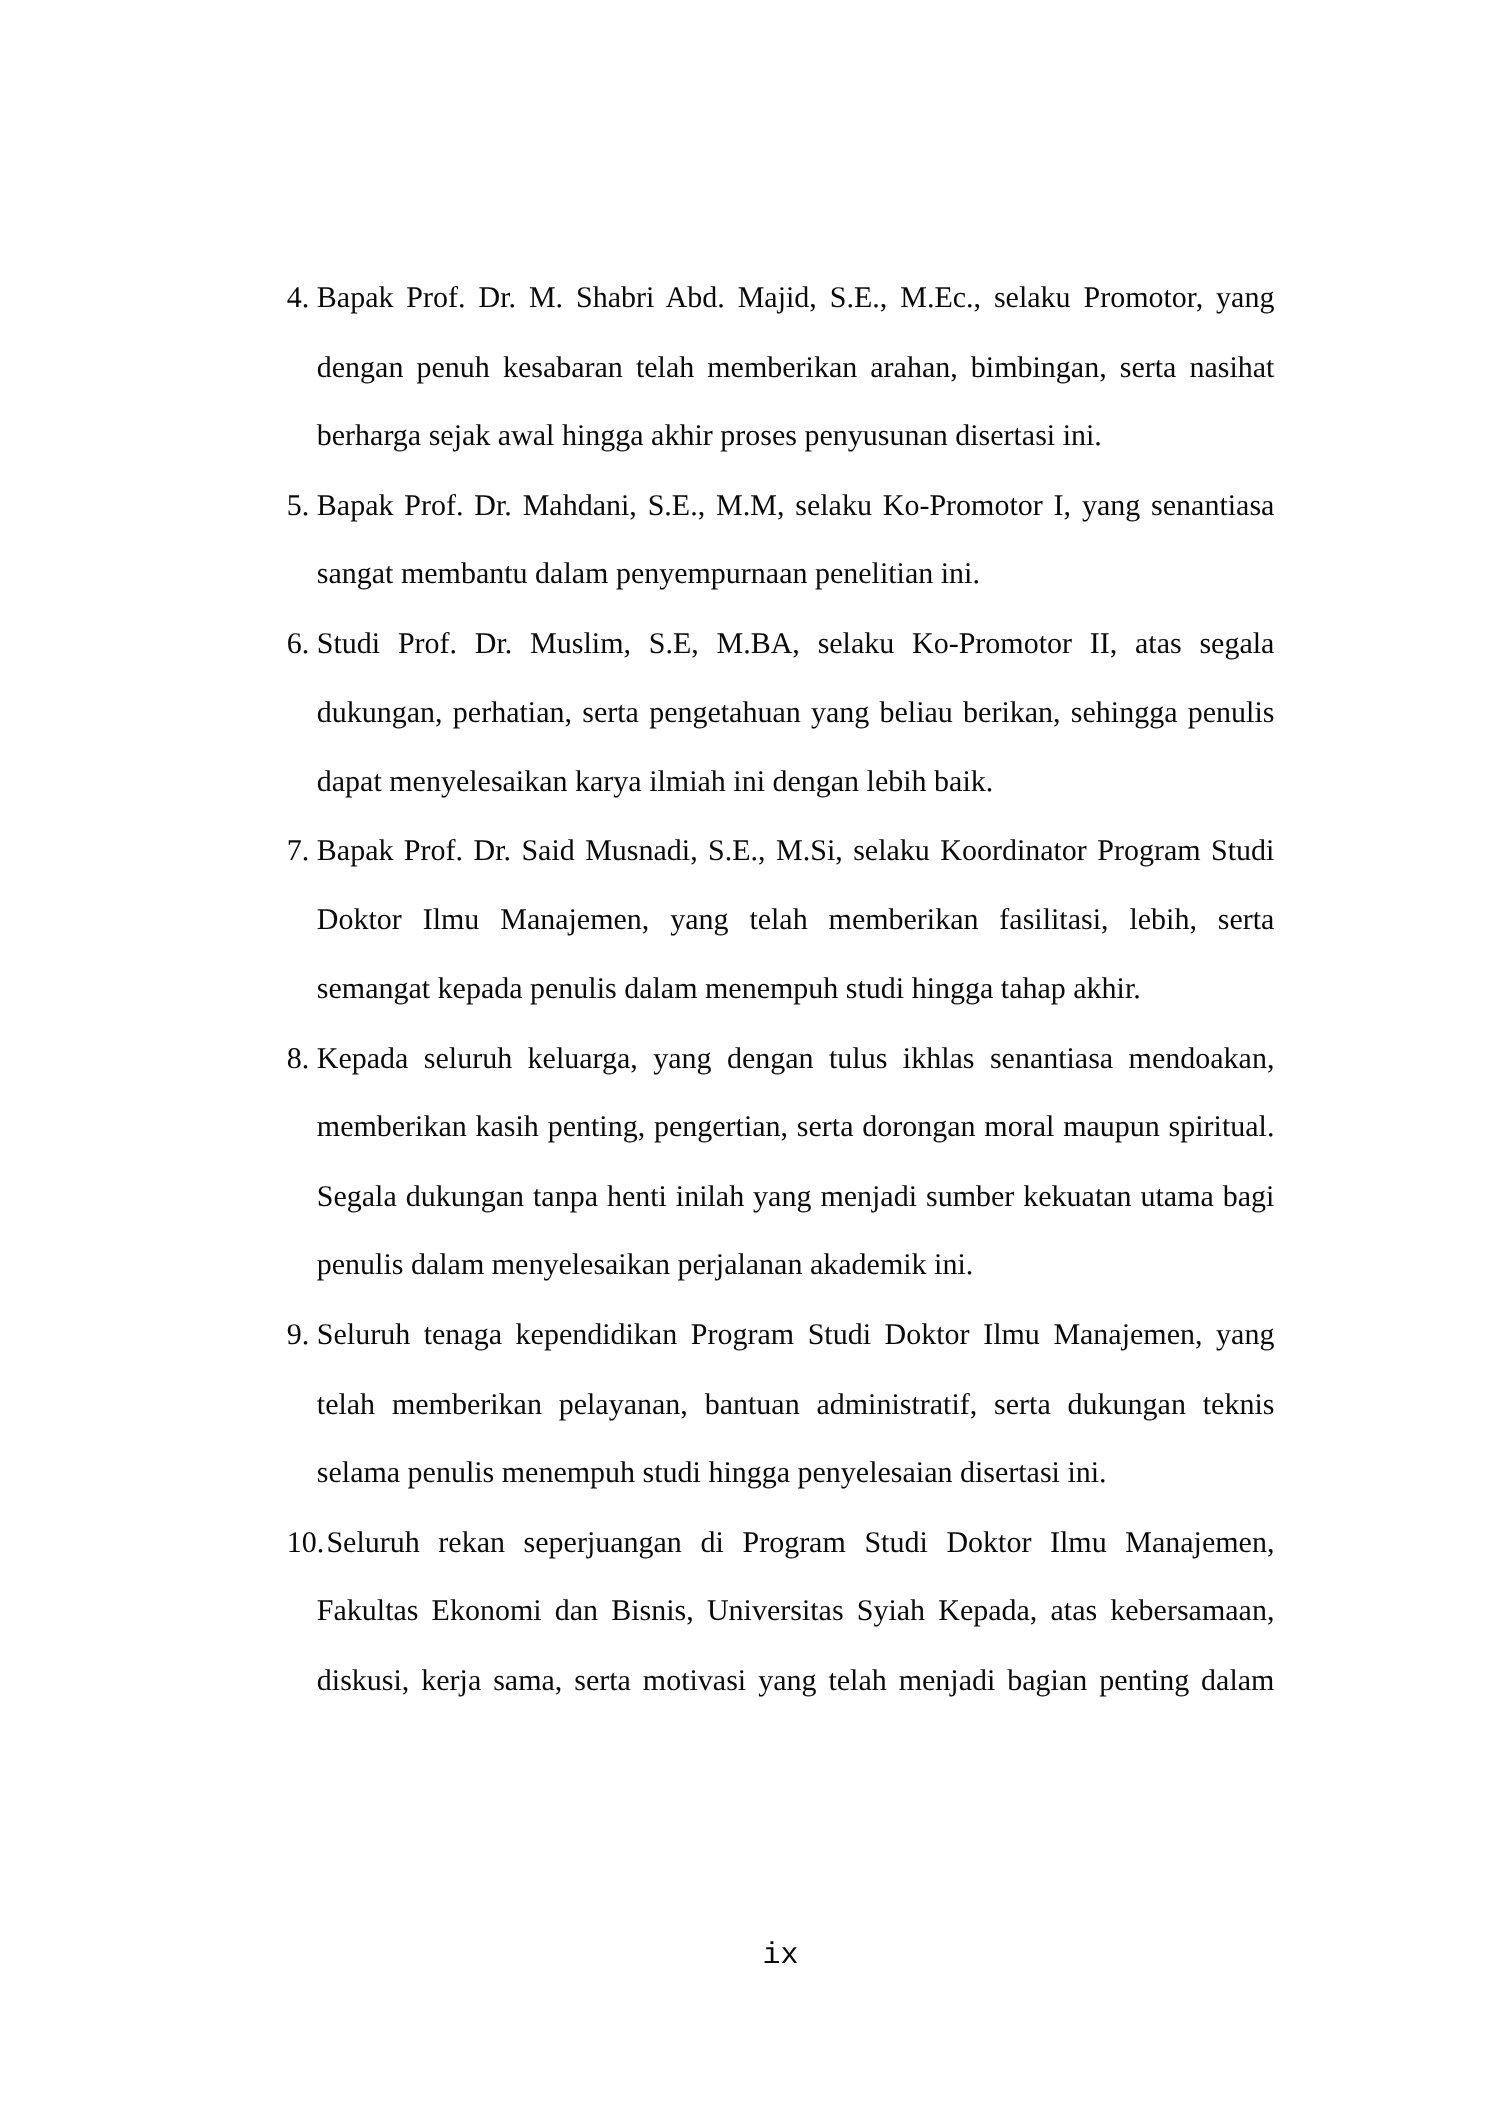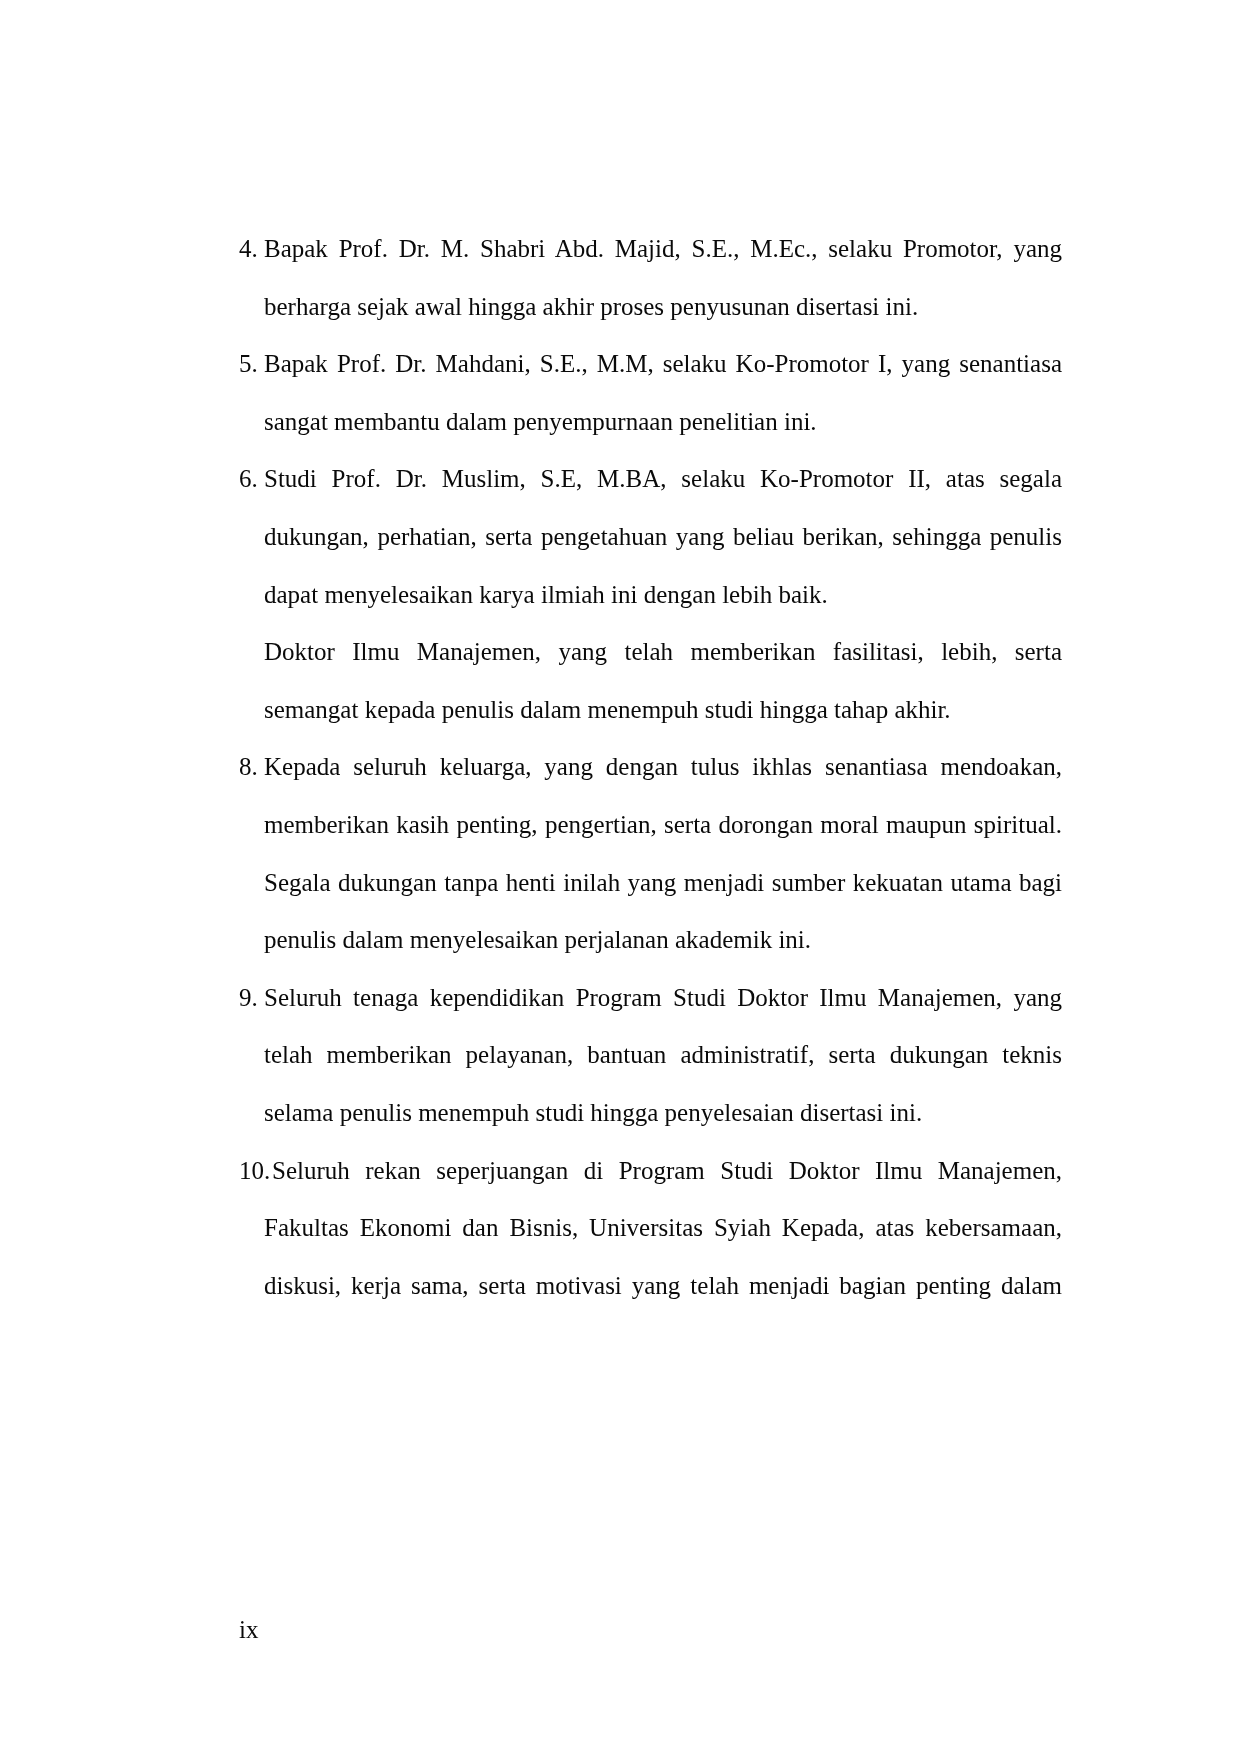--- a/index.html
+++ b/index.html
@@ -41,46 +41,50 @@
     width: 25px;
   }
   .num.num-wide { width: 33px; }
   .page-num {
     position: absolute;
     left: 239px;
     width: 823px;
     top: 1601px;
     line-height: 57.6px;
     font-size: 25px;
+    text-align: center;
+    font-family: Liberation Mono, monospace;
   }
 </style>
 </head>
 <body>
 
 <div class="page">
 
   <div class="ack-list">
 
     <div class="ack-item">
       <div class="ack-line first"><span class="num">4.</span><span>Bapak Prof. Dr. M. Shabri Abd. Majid, S.E., M.Ec., selaku Promotor, yang</span></div>
+      <div class="ack-line cont">dengan penuh kesabaran telah memberikan arahan, bimbingan, serta nasihat</div>
       <div class="ack-line cont para-end">berharga sejak awal hingga akhir proses penyusunan disertasi ini.</div>
     </div>
 
     <div class="ack-item">
       <div class="ack-line first"><span class="num">5.</span><span>Bapak Prof. Dr. Mahdani, S.E., M.M, selaku Ko-Promotor I, yang senantiasa</span></div>
       <div class="ack-line cont para-end">sangat membantu dalam penyempurnaan penelitian ini.</div>
     </div>
 
     <div class="ack-item">
       <div class="ack-line first"><span class="num">6.</span><span>Studi Prof. Dr. Muslim, S.E, M.BA, selaku Ko-Promotor II, atas segala</span></div>
       <div class="ack-line cont">dukungan, perhatian, serta pengetahuan yang beliau berikan, sehingga penulis</div>
       <div class="ack-line cont para-end">dapat menyelesaikan karya ilmiah ini dengan lebih baik.</div>
     </div>
 
     <div class="ack-item">
+      <div class="ack-line first"><span class="num">7.</span><span>Bapak Prof. Dr. Said Musnadi, S.E., M.Si, selaku Koordinator Program Studi</span></div>
       <div class="ack-line cont">Doktor Ilmu Manajemen, yang telah memberikan fasilitasi, lebih, serta</div>
       <div class="ack-line cont para-end">semangat kepada penulis dalam menempuh studi hingga tahap akhir.</div>
     </div>
 
     <div class="ack-item">
       <div class="ack-line first"><span class="num">8.</span><span>Kepada seluruh keluarga, yang dengan tulus ikhlas senantiasa mendoakan,</span></div>
       <div class="ack-line cont">memberikan kasih penting, pengertian, serta dorongan moral maupun spiritual.</div>
       <div class="ack-line cont">Segala dukungan tanpa henti inilah yang menjadi sumber kekuatan utama bagi</div>
       <div class="ack-line cont para-end">penulis dalam menyelesaikan perjalanan akademik ini.</div>
     </div>

